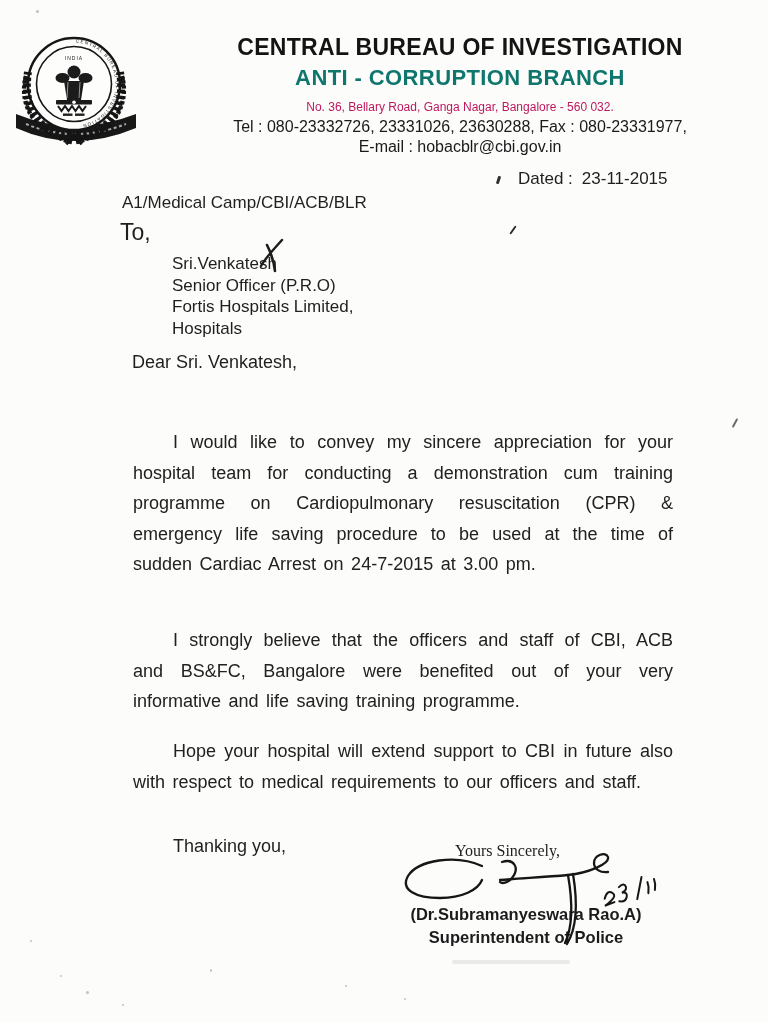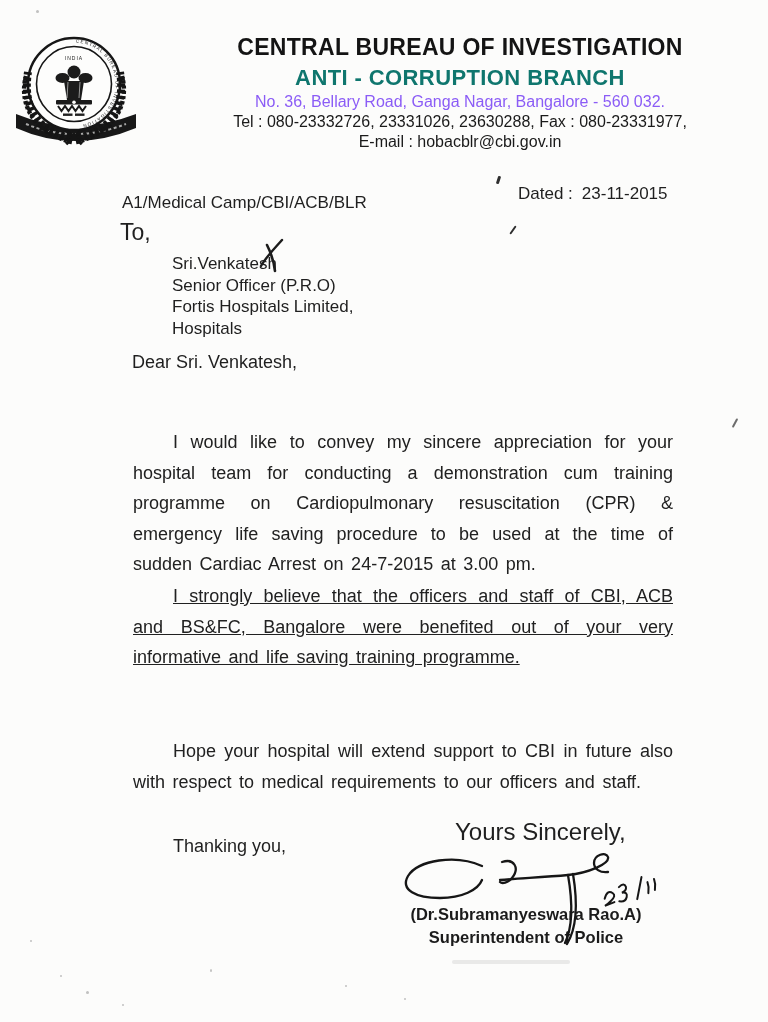--- a/index.html
+++ b/index.html
@@ -7,38 +7,38 @@
     position:relative; width:768px; height:1022px;
     background:#fcfcfb; overflow:hidden;
     font-family:"Liberation Sans", sans-serif;
     color:#1f1f1f;
   }
   .abs{position:absolute;}
   
   .head{left:172px; top:32px; width:576px; text-align:center;}
   .head .org{font-size:23px; font-weight:700; line-height:30px; letter-spacing:.3px; color:#141414;}
   .head .branch{font-size:22px; font-weight:700; line-height:29px; margin-top:1px; letter-spacing:.4px; color:#0f766e;}
-  .head .addr{font-size:16px; line-height:20px; color:#8b5cf6;}
+  .head .addr{font-size:12px; line-height:20px; margin-top:5px; color:#be185d;}
   .head .tel, .head .mail{font-size:16px; line-height:20px; color:#1a1a1a;}
   .emblem{left:14px; top:36px; width:124px; height:118px;}
   
   .refno{left:122px; top:186px; font-size:17px;margin-top:7px;}
-  .dated{left:518px; top:184px; font-size:17px;}
+  .dated{left:518px; top:169px; font-size:17px;}
   .dated .lbl{margin-right:9px;}
   
   .to{left:120px; top:219px; font-size:23px;}
   .recipient{left:172px; top:253px; font-size:17px; line-height:21.5px;}
   .salutation{left:132px; top:352px; font-size:18px;}
   
   .para{left:133px; width:540px; font-size:18px; line-height:30.5px;
         text-align:justify; text-indent:40px; word-spacing:2.5px; color:#212121;}
-  .p1{top:409px;} .p2{top:563px;text-decoration:underline;} .p3{top:718px;}
+  .p1{top:409px;} .p2{top:607px;} .p3{top:718px;}
   
   .thanking{left:173px; top:836px; font-size:18px;}
-  .sincerely{left:455px; top:818px; font-size:24px;}
+  .sincerely{left:455px; top:842px; font-size:16px;font-family:Liberation Serif, serif;}
   .sig-svg{left:396px; top:848px; width:266px; height:100px; z-index:3;}
   .sig-block{left:388px; top:903px; width:276px; text-align:center;
              font-size:16.5px; font-weight:700; line-height:22.5px; color:#1b1b1b; z-index:2;}
   .tick-svg{left:252px; top:236px; width:36px; height:38px; z-index:3;}
   
   .speck{background:#8f8f8f; border-radius:50%; opacity:.55;}
   .mark{background:#2f2f2f; border-radius:1px;}
   .smudge{background:#d9d9d9; opacity:.55; border-radius:2px;}
 </style>
 </head>

